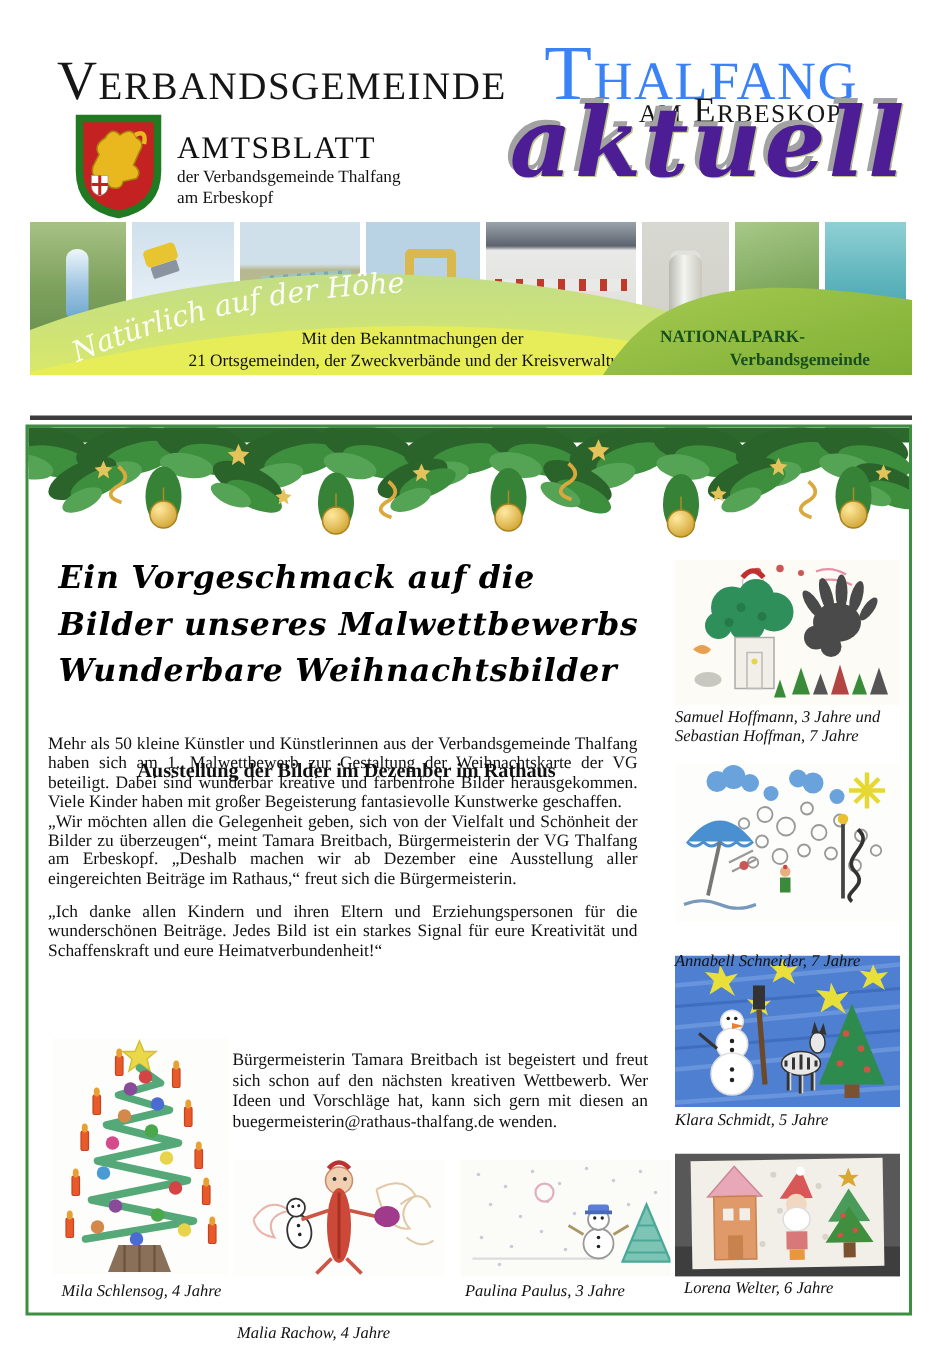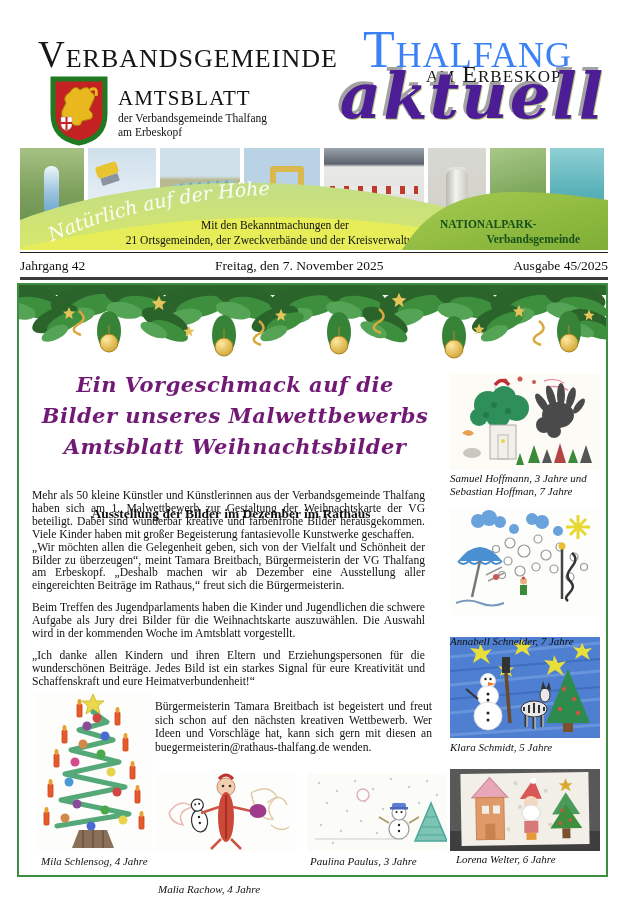--- a/index.html
+++ b/index.html
@@ -52,22 +52,22 @@
 
   
   .dateline{position:absolute;left:20px;top:252px;width:588px;border-top:1.5px solid #222;
     padding-top:5px;display:flex;justify-content:space-between;font-size:13.5px;}
   .dateline-rule{position:absolute;left:20px;top:277px;width:588px;height:2.5px;background:#3c3c3c;}
 
   
   .main-box{position:absolute;left:17px;top:283px;width:587px;height:590px;
     border:2px solid #3e8e41;background:#fff;}
   .garland{position:absolute;left:0;top:0;}
-  .headline{position:absolute;left:20px;top:84px;width:392px;text-align:center;
-    color:#701a75;font-family:"DejaVu Serif",serif;font-style:italic;font-weight:bold;}
+  .headline{position:absolute;left:20px;top:84px;width:392px;text-align:left;
+    color:#000000;font-family:"DejaVu Serif",serif;font-style:italic;font-weight:bold;}
   .headline div{font-size:21px;line-height:31px;letter-spacing:.5px;}
   .subhead{position:absolute;left:16px;top:181px;width:392px;text-align:center;
     font-weight:bold;font-size:13.5px;margin-top:40px;}
   .article{position:absolute;left:13px;top:205px;width:393px;
     font-size:11.6px;line-height:12.9px;text-align:justify;}
   .article p{margin:0 0 9px 0;}
   .article p.nogap{margin-bottom:0;}
   .p5{position:absolute;left:136px;top:415px;width:277px;
     font-size:11.6px;line-height:13.5px;text-align:justify;}
   .caption{position:absolute;font-style:italic;font-size:11px;line-height:13px;color:#111;}
@@ -153,25 +153,20 @@
     <text font-family="DejaVu Serif, serif" font-style="italic" font-size="19" fill="#ffffff" opacity="0.95">
       <textPath href="#slogArc" startOffset="6">Natürlich auf der Höhe</textPath>
     </text>
     <text x="255" y="81" text-anchor="middle" font-size="11.5" fill="#111">Mit den Bekanntmachungen der</text>
     <text x="255" y="96" text-anchor="middle" font-size="11.5" fill="#111">21 Ortsgemeinden, der Zweckverbände und der Kreisverwaltung</text>
     <path d="M382,102 C418,44 470,34 588,52 L588,102 Z" fill="url(#gRight)"></path>
     <text x="420" y="80" font-size="11.5" font-weight="bold" fill="#174f1a">NATIONALPARK-</text>
     <text x="560" y="95" text-anchor="end" font-size="11.5" font-weight="bold" fill="#174f1a">Verbandsgemeinde</text>
   </svg>
 
-  <div class="dateline">
-    <span>Jahrgang 42</span>
-    <span>Freitag, den 7. November 2025</span>
-    <span>Ausgabe 45/2025</span>
-  </div>
   <div class="dateline-rule"></div>
 
   <div class="main-box">
 
     <svg class="garland" viewBox="0 0 587 76" width="587" height="76">
       <defs>
         <g id="tuft">
           <ellipse rx="31" ry="13" fill="#2a642a"></ellipse>
           <ellipse cx="10" cy="9" rx="25" ry="10" fill="#3d8f3d"></ellipse>
           <ellipse cx="-8" cy="16" rx="18" ry="8" fill="#55a455"></ellipse>
@@ -229,28 +224,27 @@
         <path d="M60,26 q10,8 -2,14 q-8,6 4,10"></path>
         <path d="M240,36 q10,8 -2,14 q-8,6 4,10"></path>
         <path d="M360,24 q10,8 -2,14 q-8,6 4,10"></path>
         <path d="M520,36 q10,8 -2,14 q-8,6 4,10"></path>
       </g>
     </svg>
 
     <div class="headline">
       <div>Ein Vorgeschmack auf die</div>
       <div>Bilder unseres Malwettbewerbs</div>
-      <div>Amtsblatt Weihnachtsbilder</div>
+      <div>Wunderbare Weihnachtsbilder</div>
     </div>
     <div class="subhead">Ausstellung der Bilder im Dezember im Rathaus</div>
 
     <div class="article">
       <p class="nogap">Mehr als 50 kleine Künstler und Künstlerinnen aus der Verbandsgemeinde Thalfang haben sich am 1. Malwettbewerb zur Gestaltung der Weihnachtskarte der VG beteiligt. Dabei sind wunderbar kreative und farbenfrohe Bilder herausgekommen. Viele Kinder haben mit großer Begeisterung fantasievolle Kunstwerke geschaffen.</p>
       <p>„Wir möchten allen die Gelegenheit geben, sich von der Vielfalt und Schönheit der Bilder zu überzeugen“, meint Tamara Breitbach, Bürgermeisterin der VG Thalfang am Erbeskopf. „Deshalb machen wir ab Dezember eine Ausstellung aller eingereichten Beiträge im Rathaus,“ freut sich die Bürgermeisterin.</p>
-      <p>Beim Treffen des Jugendparlaments haben die Kinder und Jugendlichen die schwere Aufgabe als Jury drei Bilder für die Weihnachtskarte auszuwählen. Die Auswahl wird in der kommenden Woche im Amtsblatt vorgestellt.</p>
       <p>„Ich danke allen Kindern und ihren Eltern und Erziehungspersonen für die wunderschönen Beiträge. Jedes Bild ist ein starkes Signal für eure Kreativität und Schaffenskraft und eure Heimatverbundenheit!“</p>
     </div>
     <div class="p5">Bürgermeisterin Tamara Breitbach ist begeistert und freut sich schon auf den nächsten kreativen Wettbewerb. Wer Ideen und Vorschläge hat, kann sich gern mit diesen an buegermeisterin@rathaus-thalfang.de wenden.</div>
 
     <svg class="drawing" style="left:16px;top:407px" width="118" height="158" viewBox="0 0 118 158">
       <rect width="118" height="158" fill="#fdfdfb"></rect>
       <polygon points="58,2 61,9 69,9 63,14 65,22 58,17 51,22 53,14 47,9 55,9" fill="#e8d84a" stroke="#d4c030"></polygon>
       <path d="M58,20 L72,30 L44,38 L78,48 L36,58 L84,70 L30,82 L90,95 L26,108 L94,122 L22,134" fill="none" stroke="#55a878" stroke-width="5" stroke-linejoin="round" stroke-linecap="round"></path>
       <g>
         <circle cx="62" cy="26" r="4.5" fill="#d44444"></circle>

